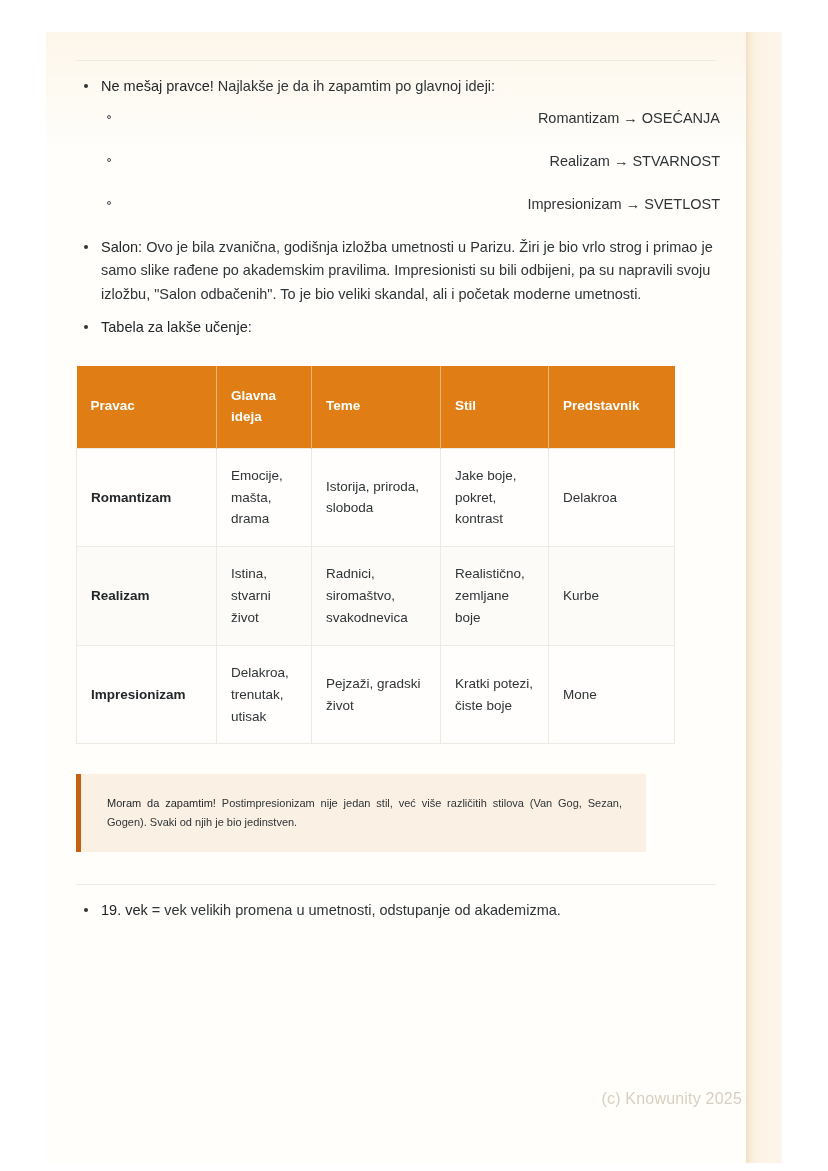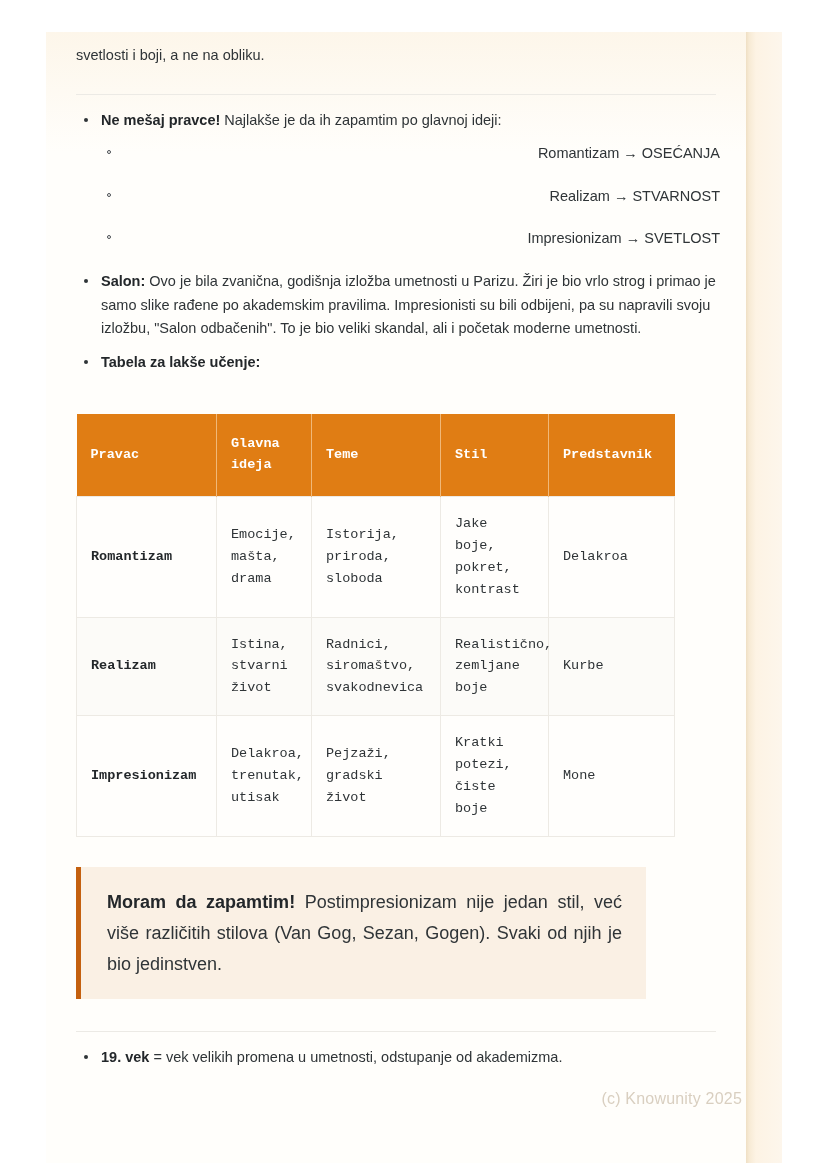--- a/index.html
+++ b/index.html
@@ -122,27 +122,26 @@
     top: 7px;
     width: 4px;
     height: 4px;
     border-radius: 50%;
     border: 1px solid #4a4f54;
     background: transparent;
     box-sizing: border-box;
   }
   ul.sub-bullets > li:last-child { margin-bottom: 0; }
 
-  strong.b { font-weight: bold; color: #23272a; margin-top: 41px; }
+  strong.b { font-weight: normal; color: #23272a; margin-top: 41px; }
 
   
   .table-wrap {
-    margin: 40px 0 0 4px;
+    margin: 26px 0 0 4px;
     width: 598px;
-    font-family: Liberation Mono, monospace;
   }
   table.info-table {
     border-collapse: collapse;
     width: 100%;
     table-layout: fixed;
   }
   table.info-table col.c1 { width: 140px; }
   table.info-table col.c2 { width: 95px; }
   table.info-table col.c3 { width: 129px; }
   table.info-table col.c4 { width: 108px; }
@@ -180,21 +179,21 @@
   }
 
   
   .callout {
     margin: 30px 0 0 4px;
     width: 570px;
     background: #faf0e4;
     border-left: 5px solid #c4600f;
     padding: 20px 24px 20px 26px;
     box-sizing: border-box;
-    font-size: 18px;
+    font-size: 11px;
     color: #2f3437;
     line-height: 1.72;
     text-align: justify;
   }
 
   .watermark {
     position: absolute;
     right: 40px;
     bottom: 55px;
     font-size: 16px;
@@ -204,21 +203,20 @@
 </style>
 </head>
 <body>
 
 <div class="page-sheet">
   <div class="sheet-wash"></div>
   <div class="page-edge"></div>
 
   <div class="content">
 
-    <p class="lead-text">svetlosti i boji, a ne na obliku.</p>
 
     <div class="divider"></div>
 
 
     <ul class="bullets">
       <li>
         <strong class="b">Ne mešaj pravce!</strong><span> Najlakše je da ih zapamtim po glavnoj ideji:</span>
         <ul class="sub-bullets">
           <li>Romantizam → OSEĆANJA</li>
           <li>Realizam → STVARNOST</li>

